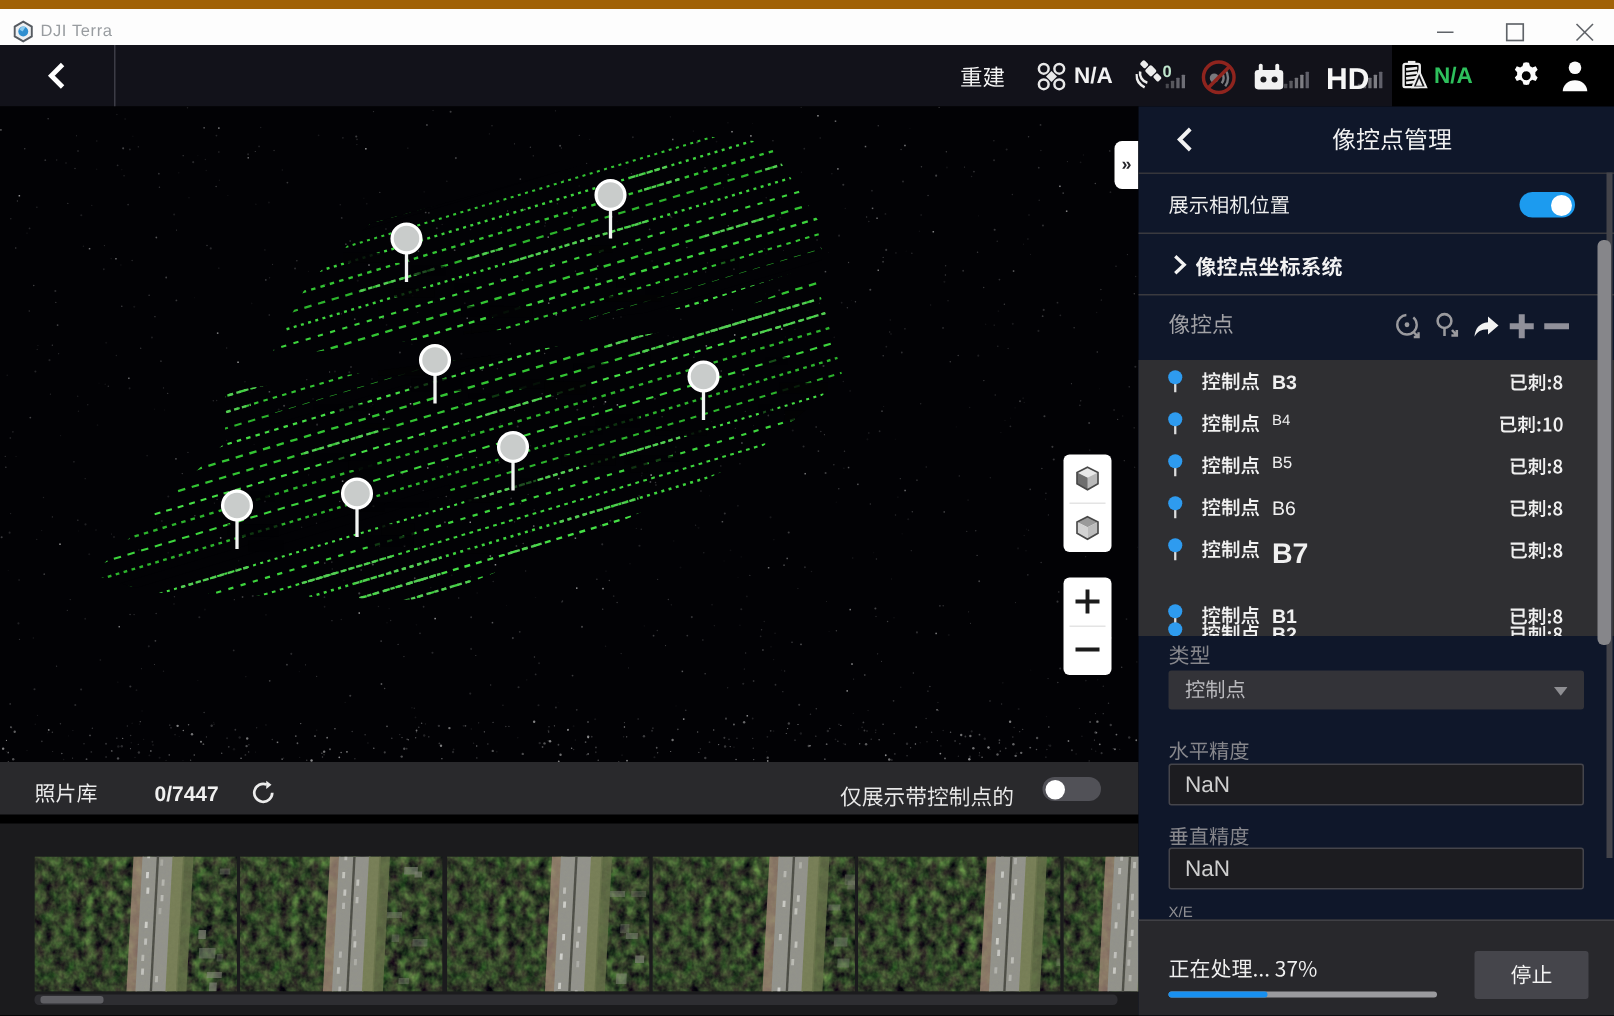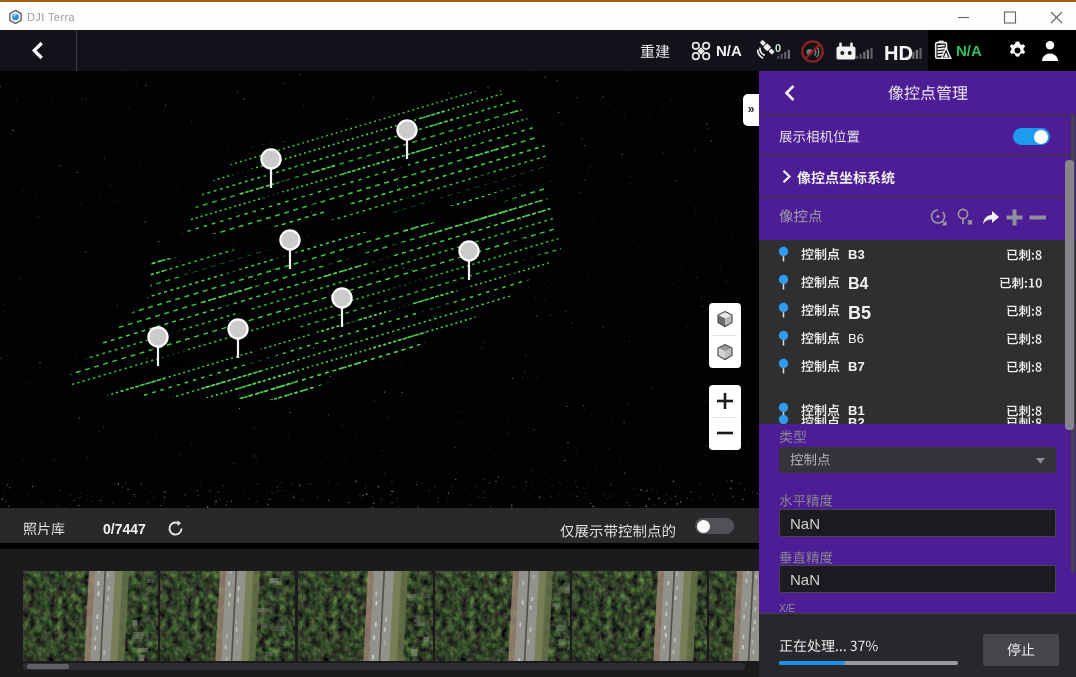--- a/index.html
+++ b/index.html
@@ -1,18 +1,18 @@
 <!DOCTYPE html>
 <html><head><meta charset="utf-8"><style>
 *{margin:0;padding:0;box-sizing:border-box}
 body{width:1076px;height:677px;overflow:hidden;position:relative;background:#000;font-family:"Liberation Sans",sans-serif;-webkit-font-smoothing:antialiased}
 .abs{position:absolute}
 .th{position:absolute;top:22px;width:135px;height:90px;overflow:hidden}
 </style></head><body>
-<div class="abs" style="left:0;top:0;width:1076px;height:30px;background:#fdfdfd;border-top:2px solid #a16207">
+<div class="abs" style="left:0;top:0;width:1076px;height:30px;background:#fdfdfd;border-top:6px solid #a16207">
   <svg class="abs" style="left:8px;top:7px" width="15" height="16" viewBox="0 0 20 20">
     <path d="M10 1.2 L17.6 5.6 V14.4 L10 18.8 L2.4 14.4 V5.6 Z" fill="#eef0f2" stroke="#565b61" stroke-width="1.7"></path>
     <circle cx="10" cy="10" r="4.4" fill="#2f8fd0"></circle>
       <path d="M6.6 8.2 a4.4 4.4 0 0 1 5.4-2.2 l-2.6 4z" fill="#8ccbee"></path>
   </svg>
   <span class="abs" style="left:27px;top:9px;font-size:11px;letter-spacing:0.4px;color:#989ca0">DJI Terra</span>
   <svg class="abs" style="left:955px;top:0" width="121" height="30" viewBox="0 0 121 30" fill="none" stroke="#5f6368" stroke-width="1.1">
     <line x1="3" y1="15.5" x2="14" y2="15.5"></line>
     <rect x="49.5" y="10" width="11" height="11"></rect>
     <line x1="96" y1="10" x2="107" y2="21"></line>
@@ -1753,21 +1753,21 @@
           <rect x="122" y="50" width="6" height="3" fill="#8e9284" opacity="0.58"></rect>
           <rect x="107" y="55" width="5" height="6" fill="#8e9284" opacity="0.57"></rect>
         </g>
         <rect width="135" height="90" filter="url(#leaf)" opacity="0.12"></rect>
         <rect width="135" height="90" fill="#0a0c08" opacity="0.1"></rect>
       </svg></div>
   <div class="abs" style="left:23px;top:114px;width:722px;height:7px;background:#2e2e32;border-radius:3px">
     <div class="abs" style="left:4px;top:1px;width:42px;height:5px;background:#5f5f64;border-radius:2px"></div>
   </div>
 </div>
-<div class="abs" id="panel" style="left:759px;top:71px;width:317px;height:606px;background:#4c1d95">
+<div class="abs" id="panel" style="left:759px;top:71px;width:317px;height:606px;background:#0f172a">
   <svg class="abs" style="left:24px;top:13px" width="13" height="18" viewBox="0 0 13 18">
     <path d="M10.5 2 L3.5 9 L10.5 16" fill="none" stroke="#f2f2f2" stroke-width="2.6"></path>
     </svg>
   <svg style="position:absolute;left:129px;top:13px;" width="80" height="20" viewBox="0 0 80 20">
       <path transform="translate(0,14.9)" fill="#f2f2f2" fill-opacity="1.0" d="M7.5 -12.3H11.5V-11.4H7.5ZM6.8 -9.1V-7.5H13.3V-9.1ZM5.7 -10.1H14.4V-6.6H5.7ZM8.3 -5.8 9.1 -6.3Q9.9 -5.7 10.4 -4.9Q10.9 -4.1 11.1 -3.3Q11.4 -2.4 11.4 -1.7Q11.4 -0.9 11.2 -0.2Q11.1 0.4 10.7 0.7Q10.4 1.0 10.1 1.2Q9.8 1.3 9.3 1.3Q8.9 1.3 8.3 1.2Q8.3 1.0 8.3 0.7Q8.2 0.4 8.0 0.2Q8.4 0.2 8.6 0.2Q8.9 0.3 9.1 0.3Q9.4 0.3 9.5 0.2Q9.7 0.2 9.9 -0.0Q10.1 -0.3 10.2 -0.8Q10.3 -1.3 10.3 -1.9Q10.3 -2.5 10.0 -3.3Q9.8 -4.0 9.4 -4.6Q9.0 -5.3 8.3 -5.8ZM9.3 -4.9 10.1 -4.5Q9.5 -4.0 8.7 -3.4Q7.9 -2.9 7.0 -2.4Q6.1 -1.9 5.3 -1.6Q5.1 -1.8 4.9 -2.1Q4.8 -2.3 4.6 -2.4Q5.4 -2.7 6.3 -3.1Q7.2 -3.4 8.0 -3.9Q8.8 -4.4 9.3 -4.9ZM10.2 -3.4 11.0 -3.0Q10.3 -2.2 9.4 -1.5Q8.4 -0.8 7.3 -0.2Q6.2 0.3 5.2 0.7Q5.0 0.5 4.8 0.2Q4.6 -0.0 4.4 -0.2Q5.5 -0.5 6.6 -1.0Q7.7 -1.5 8.6 -2.1Q9.6 -2.7 10.2 -3.4ZM13.7 -5.9 14.5 -5.2Q14.0 -4.8 13.3 -4.4Q12.7 -4.1 12.0 -3.8Q11.4 -3.5 10.8 -3.2L10.2 -3.9Q10.8 -4.1 11.4 -4.5Q12.1 -4.8 12.7 -5.2Q13.3 -5.6 13.7 -5.9ZM7.8 -13.4 8.9 -13.2Q8.3 -12.0 7.3 -10.7Q6.3 -9.5 4.9 -8.4Q4.8 -8.5 4.7 -8.6Q4.5 -8.8 4.4 -8.9Q4.2 -9.1 4.1 -9.1Q5.0 -9.8 5.7 -10.5Q6.4 -11.2 6.9 -12.0Q7.5 -12.8 7.8 -13.4ZM11.1 -12.3H11.3L11.5 -12.4L12.2 -11.8Q11.8 -11.2 11.3 -10.5Q10.7 -9.8 10.2 -9.2Q10.1 -9.4 9.9 -9.6Q9.7 -9.8 9.6 -9.9Q9.9 -10.2 10.1 -10.6Q10.4 -11.0 10.7 -11.4Q10.9 -11.8 11.1 -12.1ZM12.7 -4.5Q12.9 -3.6 13.3 -2.9Q13.7 -2.1 14.3 -1.5Q14.9 -0.9 15.5 -0.5Q15.3 -0.4 15.1 -0.1Q14.9 0.2 14.7 0.4Q13.7 -0.3 12.9 -1.5Q12.1 -2.8 11.7 -4.2ZM9.7 -9.8H10.7V-9.7Q10.7 -9.3 10.6 -8.7Q10.5 -8.1 10.2 -7.5Q9.9 -6.9 9.3 -6.3Q8.7 -5.6 7.7 -5.1Q6.8 -4.5 5.3 -4.0Q5.2 -4.1 5.0 -4.4Q4.8 -4.6 4.6 -4.7Q6.0 -5.2 6.9 -5.7Q7.9 -6.2 8.4 -6.8Q9.0 -7.4 9.2 -7.9Q9.5 -8.4 9.6 -8.9Q9.7 -9.4 9.7 -9.7ZM4.2 -13.4 5.3 -13.0Q4.8 -11.7 4.2 -10.4Q3.5 -9.0 2.8 -7.9Q2.0 -6.7 1.2 -5.8Q1.1 -6.0 1.0 -6.2Q0.9 -6.4 0.7 -6.6Q0.6 -6.9 0.5 -7.0Q1.2 -7.8 1.9 -8.8Q2.6 -9.8 3.2 -11.0Q3.8 -12.2 4.2 -13.4ZM2.5 -9.1 3.7 -10.3 3.7 -10.2V1.2H2.5Z M16.5 -4.7Q17.4 -5.0 18.7 -5.4Q20.0 -5.8 21.3 -6.3L21.5 -5.2Q20.3 -4.8 19.0 -4.3Q17.8 -3.9 16.8 -3.5ZM16.7 -10.3H21.4V-9.2H16.7ZM18.6 -13.5H19.7V-0.3Q19.7 0.2 19.6 0.5Q19.5 0.8 19.2 0.9Q18.9 1.1 18.4 1.1Q18.0 1.1 17.2 1.1Q17.2 0.9 17.1 0.6Q17.0 0.3 16.8 0.0Q17.4 0.0 17.8 0.0Q18.2 0.0 18.4 0.0Q18.5 0.0 18.6 -0.0Q18.6 -0.1 18.6 -0.3ZM22.6 -5.4H30.3V-4.3H22.6ZM21.3 -0.3H31.4V0.7H21.3ZM21.9 -11.5H31.3V-8.9H30.1V-10.4H23.0V-8.7H21.9ZM25.8 -4.8H27.0V0.2H25.8ZM25.4 -13.2 26.5 -13.5Q26.8 -13.0 27.0 -12.4Q27.3 -11.8 27.4 -11.4L26.3 -11.0Q26.1 -11.4 25.9 -12.1Q25.6 -12.7 25.4 -13.2ZM27.1 -8.8 27.9 -9.5Q28.4 -9.1 28.9 -8.6Q29.5 -8.0 30.1 -7.5Q30.6 -7.1 30.9 -6.7L30.1 -5.9Q29.8 -6.3 29.3 -6.8Q28.8 -7.3 28.2 -7.9Q27.6 -8.4 27.1 -8.8ZM25.0 -9.5 26.0 -9.1Q25.6 -8.5 25.0 -7.9Q24.5 -7.3 23.9 -6.7Q23.2 -6.2 22.7 -5.7Q22.6 -5.8 22.5 -6.0Q22.3 -6.2 22.2 -6.4Q22.0 -6.5 21.9 -6.6Q22.8 -7.2 23.6 -7.9Q24.4 -8.7 25.0 -9.5Z M39.3 -13.4H40.5V-8.0H39.3ZM35.8 -7.4V-4.6H44.2V-7.4ZM34.6 -8.6H45.4V-3.5H34.6ZM39.8 -11.7H46.6V-10.6H39.8ZM37.4 -2.0 38.6 -2.1Q38.7 -1.6 38.8 -1.1Q38.9 -0.5 38.9 0.1Q39.0 0.6 39.0 1.0L37.8 1.1Q37.8 0.7 37.7 0.2Q37.7 -0.4 37.6 -0.9Q37.5 -1.5 37.4 -2.0ZM40.7 -2.0 41.8 -2.3Q42.1 -1.8 42.3 -1.2Q42.6 -0.7 42.8 -0.1Q43.0 0.4 43.0 0.8L41.9 1.1Q41.8 0.7 41.6 0.2Q41.4 -0.4 41.2 -1.0Q41.0 -1.5 40.7 -2.0ZM44.0 -2.2 45.1 -2.6Q45.5 -2.1 45.9 -1.5Q46.3 -0.9 46.7 -0.3Q47.0 0.2 47.2 0.7L46.1 1.2Q45.9 0.7 45.6 0.1Q45.2 -0.4 44.8 -1.1Q44.4 -1.7 44.0 -2.2ZM34.8 -2.5 36.0 -2.2Q35.6 -1.3 35.0 -0.3Q34.4 0.6 33.8 1.3L32.7 0.7Q33.3 0.2 33.9 -0.7Q34.5 -1.6 34.8 -2.5Z M52.3 -0.2H60.7V0.7H52.3ZM49.6 -8.9H62.6V-6.3H61.4V-8.0H50.8V-6.3H49.6ZM52.2 -7.0H60.7V-3.8H52.2V-4.7H59.5V-6.1H52.2ZM52.3 -2.7H61.5V1.3H60.3V-1.7H52.3ZM51.4 -7.0H52.6V1.3H51.4ZM55.0 -10.0 56.1 -10.2Q56.4 -9.9 56.6 -9.4Q56.8 -9.0 56.8 -8.7L55.7 -8.4Q55.6 -8.7 55.4 -9.2Q55.3 -9.6 55.0 -10.0ZM50.6 -12.1H55.7V-11.2H50.6ZM57.3 -12.1H63.0V-11.2H57.3ZM50.7 -13.5 51.8 -13.3Q51.5 -12.1 50.9 -11.1Q50.4 -10.0 49.7 -9.3Q49.6 -9.4 49.4 -9.5Q49.2 -9.6 49.0 -9.7Q48.8 -9.8 48.7 -9.9Q49.4 -10.5 49.9 -11.5Q50.4 -12.5 50.7 -13.5ZM57.4 -13.5 58.6 -13.3Q58.3 -12.3 57.9 -11.4Q57.4 -10.5 56.9 -9.8Q56.8 -9.9 56.6 -10.0Q56.4 -10.1 56.2 -10.2Q56.0 -10.4 55.9 -10.4Q56.4 -11.0 56.8 -11.8Q57.2 -12.6 57.4 -13.5ZM52.0 -11.5 52.9 -11.8Q53.2 -11.3 53.6 -10.8Q53.9 -10.2 54.0 -9.8L53.0 -9.5Q52.9 -9.9 52.6 -10.4Q52.3 -11.0 52.0 -11.5ZM58.8 -11.4 59.7 -11.8Q60.1 -11.3 60.5 -10.8Q60.9 -10.3 61.1 -9.9L60.1 -9.4Q59.9 -9.8 59.5 -10.4Q59.2 -10.9 58.8 -11.4Z M71.6 -8.6V-6.6H77.6V-8.6ZM71.6 -11.7V-9.6H77.6V-11.7ZM70.5 -12.7H78.7V-5.5H70.5ZM70.3 -3.7H78.9V-2.6H70.3ZM69.1 -0.3H79.5V0.8H69.1ZM64.7 -12.4H69.7V-11.2H64.7ZM64.9 -7.7H69.5V-6.6H64.9ZM64.6 -1.6Q65.2 -1.8 66.0 -2.0Q66.9 -2.3 67.8 -2.6Q68.7 -2.9 69.6 -3.2L69.8 -2.1Q68.5 -1.6 67.2 -1.2Q65.9 -0.7 64.9 -0.4ZM66.7 -11.9H67.9V-2.0L66.7 -1.8ZM74.1 -12.2H75.1V-6.0H75.2V0.1H74.0V-6.0H74.1Z"></path>
     </svg>
   <div class="abs" style="left:0;top:44px;width:317px;height:41px;border-top:1px solid #36363b;border-bottom:1px solid #3a3a3f">
     <svg style="position:absolute;left:20px;top:13px;" width="81" height="17" viewBox="0 0 81 17">
         <path transform="translate(0,12.6)" fill="#eeeeee" fill-opacity="1.0" d="M3.4 -6.2H12.3V-5.3H3.4ZM3.0 -3.9H12.8V-3.0H3.0ZM5.4 -7.4H6.3V-3.4H5.4ZM9.0 -7.4H10.0V-3.4H9.0ZM1.9 -10.7H2.9V-6.7Q2.9 -5.9 2.9 -4.9Q2.8 -3.8 2.6 -2.8Q2.5 -1.7 2.2 -0.7Q1.8 0.3 1.3 1.1Q1.2 1.0 1.1 0.9Q0.9 0.8 0.7 0.7Q0.6 0.6 0.4 0.6Q0.9 -0.2 1.2 -1.2Q1.5 -2.1 1.7 -3.1Q1.8 -4.0 1.9 -5.0Q1.9 -5.9 1.9 -6.7ZM2.5 -10.7H12.0V-7.5H2.5V-8.4H11.0V-9.8H2.5ZM8.0 -3.5Q8.6 -2.1 9.9 -1.1Q11.1 -0.1 13.0 0.3Q12.8 0.4 12.6 0.6Q12.5 0.9 12.4 1.1Q10.4 0.6 9.1 -0.5Q7.8 -1.6 7.1 -3.3ZM11.3 -2.9 12.1 -2.4Q11.6 -2.0 10.9 -1.6Q10.2 -1.2 9.6 -0.9L9.0 -1.4Q9.3 -1.6 9.8 -1.8Q10.2 -2.1 10.6 -2.4Q11.0 -2.7 11.3 -2.9ZM4.2 1.1 4.2 0.3 4.6 -0.1 8.3 -0.9Q8.3 -0.7 8.3 -0.4Q8.3 -0.2 8.3 -0.0Q7.0 0.3 6.3 0.5Q5.5 0.7 5.1 0.8Q4.7 0.9 4.5 1.0Q4.3 1.0 4.2 1.1ZM4.2 1.1Q4.2 1.0 4.1 0.8Q4.0 0.6 4.0 0.5Q3.9 0.3 3.8 0.2Q4.0 0.1 4.2 -0.1Q4.5 -0.4 4.5 -0.8V-3.5L5.4 -3.4V-0.0Q5.4 -0.0 5.3 0.1Q5.2 0.1 5.0 0.3Q4.8 0.4 4.6 0.5Q4.5 0.7 4.3 0.8Q4.2 1.0 4.2 1.1Z M19.7 -6.5H20.8V-0.2Q20.8 0.2 20.7 0.5Q20.5 0.8 20.2 0.9Q19.8 1.0 19.2 1.0Q18.6 1.1 17.7 1.1Q17.7 0.8 17.6 0.5Q17.5 0.2 17.3 0.0Q17.8 0.0 18.2 0.0Q18.6 0.0 19.0 0.0Q19.3 0.0 19.4 0.0Q19.6 0.0 19.7 -0.0Q19.7 -0.1 19.7 -0.3ZM16.7 -4.7 17.7 -4.5Q17.4 -3.6 16.9 -2.8Q16.5 -2.0 16.0 -1.4Q15.4 -0.7 14.9 -0.1Q14.8 -0.2 14.6 -0.4Q14.5 -0.5 14.3 -0.6Q14.1 -0.7 14.0 -0.8Q14.8 -1.5 15.5 -2.5Q16.2 -3.6 16.7 -4.7ZM22.7 -4.3 23.7 -4.7Q24.2 -4.1 24.6 -3.3Q25.1 -2.6 25.5 -1.9Q25.9 -1.2 26.1 -0.6L25.1 -0.1Q24.9 -0.7 24.5 -1.4Q24.2 -2.2 23.7 -2.9Q23.2 -3.7 22.7 -4.3ZM15.5 -10.3H25.0V-9.3H15.5ZM14.3 -7.1H26.2V-6.1H14.3Z M33.9 -7.3H39.0V-6.4H33.9ZM33.9 -4.1H39.0V-3.1H33.9ZM33.9 -0.8H39.0V0.2H33.9ZM33.4 -10.5H39.5V0.9H38.5V-9.6H34.4V1.0H33.4ZM27.7 -8.4H32.8V-7.5H27.7ZM29.9 -11.3H30.9V1.1H29.9ZM29.8 -7.8 30.5 -7.6Q30.3 -6.8 30.1 -5.9Q29.8 -5.1 29.4 -4.2Q29.1 -3.4 28.7 -2.7Q28.3 -2.0 27.9 -1.4Q27.8 -1.6 27.7 -1.9Q27.5 -2.2 27.4 -2.4Q27.8 -2.8 28.1 -3.4Q28.5 -4.1 28.8 -4.8Q29.2 -5.6 29.4 -6.3Q29.7 -7.1 29.8 -7.8ZM30.8 -6.4Q30.9 -6.2 31.2 -5.9Q31.5 -5.6 31.9 -5.2Q32.2 -4.8 32.5 -4.5Q32.8 -4.1 32.9 -4.0L32.2 -3.2Q32.1 -3.4 31.8 -3.8Q31.6 -4.1 31.3 -4.6Q31.0 -5.0 30.7 -5.3Q30.4 -5.7 30.3 -5.9Z M47.8 -10.6H51.2V-9.6H47.8ZM47.2 -10.6H48.2V-6.2Q48.2 -5.4 48.1 -4.4Q48.0 -3.5 47.8 -2.5Q47.6 -1.5 47.2 -0.6Q46.7 0.3 46.0 1.1Q45.9 1.0 45.8 0.9Q45.6 0.7 45.5 0.6Q45.3 0.5 45.2 0.4Q45.9 -0.3 46.3 -1.1Q46.7 -1.9 46.9 -2.8Q47.1 -3.7 47.2 -4.6Q47.2 -5.5 47.2 -6.2ZM50.7 -10.6H51.8V-0.8Q51.8 -0.5 51.8 -0.3Q51.8 -0.1 51.8 -0.1Q51.9 0.0 52.1 0.0Q52.2 0.0 52.3 0.0Q52.4 0.0 52.5 0.0Q52.7 0.0 52.7 -0.1Q52.8 -0.2 52.8 -0.3Q52.9 -0.4 52.9 -0.6Q52.9 -0.8 52.9 -1.3Q52.9 -1.9 52.9 -2.5Q53.1 -2.4 53.3 -2.3Q53.5 -2.2 53.7 -2.1Q53.7 -1.7 53.7 -1.3Q53.7 -0.9 53.7 -0.5Q53.6 -0.2 53.6 0.0Q53.5 0.6 53.2 0.8Q53.1 0.9 52.9 0.9Q52.7 0.9 52.5 0.9Q52.4 0.9 52.2 0.9Q52.0 0.9 51.8 0.9Q51.6 0.9 51.4 0.9Q51.2 0.8 51.1 0.7Q50.9 0.6 50.9 0.4Q50.8 0.3 50.8 -0.0Q50.7 -0.3 50.7 -0.9ZM41.2 -8.4H46.4V-7.5H41.2ZM43.4 -11.3H44.4V1.1H43.4ZM43.4 -7.8 44.1 -7.6Q43.9 -6.8 43.6 -5.9Q43.3 -5.0 43.0 -4.2Q42.6 -3.4 42.2 -2.7Q41.8 -1.9 41.4 -1.4Q41.3 -1.6 41.2 -1.9Q41.0 -2.2 40.9 -2.4Q41.3 -2.8 41.6 -3.4Q42.0 -4.1 42.4 -4.8Q42.7 -5.6 43.0 -6.3Q43.2 -7.1 43.4 -7.8ZM44.3 -6.4Q44.5 -6.2 44.8 -5.9Q45.1 -5.6 45.4 -5.2Q45.8 -4.8 46.1 -4.5Q46.4 -4.1 46.5 -4.0L45.9 -3.2Q45.7 -3.4 45.5 -3.8Q45.2 -4.1 44.9 -4.6Q44.6 -5.0 44.3 -5.3Q44.0 -5.7 43.8 -5.9Z M59.0 -8.9H66.3V-7.9H59.0ZM59.9 -6.9 60.8 -7.1Q61.0 -6.4 61.1 -5.6Q61.3 -4.8 61.4 -4.0Q61.5 -3.3 61.6 -2.6Q61.7 -1.9 61.8 -1.4L60.8 -1.1Q60.7 -1.6 60.7 -2.3Q60.6 -3.0 60.4 -3.8Q60.3 -4.6 60.2 -5.4Q60.0 -6.2 59.9 -6.9ZM64.5 -7.2 65.5 -7.0Q65.4 -6.2 65.2 -5.2Q65.0 -4.3 64.8 -3.4Q64.6 -2.4 64.4 -1.6Q64.2 -0.8 64.0 -0.1L63.1 -0.3Q63.3 -1.0 63.5 -1.8Q63.7 -2.7 63.9 -3.6Q64.1 -4.6 64.2 -5.5Q64.4 -6.4 64.5 -7.2ZM58.4 -0.5H66.9V0.5H58.4ZM61.7 -11.2 62.6 -11.4Q62.8 -10.9 63.0 -10.3Q63.2 -9.8 63.3 -9.3L62.3 -9.0Q62.2 -9.5 62.1 -10.1Q61.9 -10.7 61.7 -11.2ZM57.9 -11.3 58.8 -11.0Q58.4 -9.9 57.8 -8.7Q57.2 -7.6 56.5 -6.6Q55.8 -5.7 55.1 -4.9Q55.0 -5.0 54.9 -5.2Q54.8 -5.4 54.7 -5.6Q54.6 -5.8 54.5 -5.9Q55.2 -6.6 55.8 -7.4Q56.4 -8.3 57.0 -9.3Q57.5 -10.3 57.9 -11.3ZM56.4 -7.8 57.4 -8.8 57.4 -8.8V1.1H56.4Z M76.3 -10.1V-8.9H78.6V-10.1ZM73.1 -10.1V-8.9H75.4V-10.1ZM70.0 -10.1V-8.9H72.2V-10.1ZM69.1 -10.8H79.6V-8.1H69.1ZM68.4 -7.4H80.0V-6.6H68.4ZM73.7 -8.4 74.7 -8.3Q74.6 -7.6 74.4 -6.8Q74.3 -6.0 74.1 -5.5H73.2Q73.3 -5.9 73.3 -6.4Q73.4 -6.9 73.5 -7.4Q73.6 -7.9 73.7 -8.4ZM68.3 -0.1H80.3V0.7H68.3ZM70.6 -4.3H77.9V-3.7H70.6ZM70.6 -2.9H77.9V-2.3H70.6ZM70.7 -1.5H77.9V-0.9H70.7ZM70.1 -5.8H78.4V0.3H77.4V-5.1H71.0V0.3H70.1Z"></path>
       </svg>
@@ -1827,34 +1827,34 @@
         </svg>
       </div>
       <div style="position:absolute;left:0;top:28px;width:317px;height:28px">
         <svg style="position:absolute;left:19px;top:4px" width="12" height="20" viewBox="0 0 12 20">
           <line x1="5.5" y1="9" x2="5.5" y2="17.5" stroke="#dedede" stroke-width="1.5"></line>
           <circle cx="5.5" cy="7.5" r="4.7" fill="#2e9bef"></circle>
         </svg>
         <svg style="position:absolute;left:42px;top:7px;" width="39" height="17" viewBox="0 0 39 17">
           <path transform="translate(0,12.1)" fill="#f0f0f0" fill-opacity="1.0" d="M0.4 -4.0Q1.1 -4.3 2.2 -4.6Q3.2 -5.0 4.3 -5.3L4.5 -4.1Q3.5 -3.7 2.5 -3.4Q1.5 -3.0 0.6 -2.7ZM0.5 -8.6H4.4V-7.4H0.5ZM1.9 -11.0H3.2V-0.5Q3.2 -0.1 3.1 0.2Q3.0 0.5 2.7 0.7Q2.4 0.9 2.0 0.9Q1.6 1.0 0.9 1.0Q0.9 0.7 0.8 0.3Q0.7 -0.1 0.6 -0.3Q0.9 -0.3 1.3 -0.3Q1.6 -0.3 1.7 -0.3Q1.8 -0.3 1.9 -0.4Q1.9 -0.4 1.9 -0.6ZM5.3 -4.5H11.7V-3.3H5.3ZM4.3 -0.5H12.6V0.7H4.3ZM4.7 -9.5H12.4V-7.2H11.1V-8.3H6.0V-7.1H4.7ZM7.7 -3.8H9.1V0.1H7.7ZM7.4 -10.7 8.8 -11.1Q8.9 -10.7 9.1 -10.2Q9.3 -9.7 9.5 -9.4L8.1 -9.0Q8.0 -9.4 7.8 -9.8Q7.6 -10.3 7.4 -10.7ZM8.8 -6.9 9.7 -7.7Q10.1 -7.4 10.5 -7.0Q11.0 -6.6 11.5 -6.3Q11.9 -5.9 12.2 -5.6L11.3 -4.7Q11.1 -5.0 10.6 -5.4Q10.2 -5.8 9.7 -6.2Q9.2 -6.6 8.8 -6.9ZM7.1 -7.7 8.3 -7.2Q7.9 -6.7 7.5 -6.3Q7.0 -5.8 6.5 -5.3Q6.0 -4.9 5.5 -4.5Q5.4 -4.7 5.3 -4.9Q5.1 -5.1 5.0 -5.3Q4.8 -5.5 4.7 -5.6Q5.4 -6.0 6.0 -6.6Q6.7 -7.1 7.1 -7.7Z M21.5 -9.9H22.8V-2.6H21.5ZM23.8 -10.8H25.2V-0.6Q25.2 0.0 25.0 0.3Q24.9 0.7 24.5 0.8Q24.2 1.0 23.6 1.0Q23.1 1.1 22.3 1.1Q22.3 0.8 22.2 0.4Q22.1 -0.0 21.9 -0.3Q22.4 -0.3 22.9 -0.3Q23.4 -0.3 23.5 -0.3Q23.7 -0.3 23.7 -0.4Q23.8 -0.4 23.8 -0.6ZM16.5 -10.9H17.9V1.1H16.5ZM19.2 -4.6H20.4V-1.2Q20.4 -0.8 20.4 -0.5Q20.3 -0.2 20.0 -0.1Q19.7 0.1 19.4 0.1Q19.0 0.1 18.5 0.1Q18.5 -0.1 18.3 -0.5Q18.2 -0.8 18.1 -1.1Q18.4 -1.0 18.7 -1.0Q18.9 -1.0 19.0 -1.0Q19.2 -1.0 19.2 -1.2ZM14.0 -4.6H19.7V-3.3H15.3V0.1H14.0ZM13.5 -6.9H20.8V-5.6H13.5ZM14.8 -9.2H20.3V-8.0H14.6ZM14.6 -10.7 15.9 -10.5Q15.6 -9.5 15.3 -8.5Q15.0 -7.5 14.6 -6.8Q14.4 -6.9 14.2 -7.0Q14.0 -7.1 13.8 -7.2Q13.5 -7.3 13.3 -7.3Q13.8 -8.0 14.1 -8.9Q14.4 -9.8 14.6 -10.7Z M31.7 -11.0H33.1V-6.5H31.7ZM29.4 -5.8V-4.0H35.6V-5.8ZM28.0 -7.1H37.0V-2.7H28.0ZM32.4 -9.8H37.9V-8.5H32.4ZM30.2 -1.7 31.6 -1.8Q31.7 -1.4 31.7 -0.9Q31.8 -0.4 31.9 0.1Q31.9 0.5 31.9 0.9L30.5 1.0Q30.5 0.7 30.5 0.2Q30.4 -0.2 30.4 -0.7Q30.3 -1.2 30.2 -1.7ZM32.9 -1.7 34.2 -1.9Q34.4 -1.5 34.6 -1.1Q34.8 -0.6 34.9 -0.2Q35.1 0.3 35.2 0.6L33.8 1.0Q33.7 0.6 33.6 0.2Q33.5 -0.3 33.3 -0.8Q33.1 -1.2 32.9 -1.7ZM35.6 -1.7 36.8 -2.2Q37.1 -1.8 37.5 -1.3Q37.8 -0.8 38.1 -0.3Q38.4 0.1 38.5 0.5L37.2 1.0Q37.0 0.7 36.8 0.2Q36.5 -0.3 36.2 -0.8Q35.9 -1.3 35.6 -1.7ZM28.1 -2.1 29.4 -1.8Q29.1 -1.0 28.7 -0.2Q28.2 0.6 27.7 1.1L26.4 0.5Q26.9 0.0 27.4 -0.7Q27.8 -1.4 28.1 -2.1Z"></path>
         </svg>
-        <span style="position:absolute;left:89px;top:6.5px;font-size:16px;font-weight:bold;color:#f0f0f0">B4</span>
+        <span style="position:absolute;left:89px;top:6.5px;font-size:10px;font-weight:normal;color:#f0f0f0">B4</span>
         <svg style="position:absolute;left:240px;top:8px;" width="44" height="16" viewBox="0 0 44 16">
           <path transform="translate(0,11.6)" fill="#f0f0f0" fill-opacity="1.0" d="M1.7 -7.5H3.1V-1.5Q3.1 -1.1 3.2 -0.9Q3.3 -0.7 3.6 -0.7Q4.0 -0.6 4.7 -0.6Q4.9 -0.6 5.3 -0.6Q5.7 -0.6 6.3 -0.6Q6.8 -0.6 7.3 -0.6Q7.9 -0.6 8.3 -0.6Q8.8 -0.6 9.0 -0.6Q9.5 -0.6 9.8 -0.7Q10.1 -0.8 10.3 -1.0Q10.4 -1.2 10.5 -1.7Q10.6 -2.1 10.7 -2.8Q10.9 -2.7 11.1 -2.6Q11.3 -2.5 11.6 -2.4Q11.8 -2.3 12.0 -2.3Q11.9 -1.4 11.8 -0.8Q11.6 -0.2 11.3 0.1Q10.9 0.4 10.4 0.6Q9.9 0.7 9.0 0.7Q8.9 0.7 8.6 0.7Q8.2 0.7 7.8 0.7Q7.3 0.7 6.9 0.7Q6.4 0.7 5.9 0.7Q5.5 0.7 5.2 0.7Q4.8 0.7 4.7 0.7Q3.6 0.7 2.9 0.5Q2.2 0.4 2.0 -0.1Q1.7 -0.6 1.7 -1.5ZM2.5 -5.7H9.5V-4.4H2.5ZM1.1 -9.9H10.4V-3.8H9.0V-8.5H1.1Z M13.1 -9.2H19.6V-8.0H13.1ZM15.7 -10.5H17.0V1.1H15.7ZM18.2 -7.0H19.4V-4.6Q19.4 -4.2 19.3 -4.0Q19.2 -3.7 19.0 -3.6Q18.7 -3.5 18.4 -3.4Q18.1 -3.4 17.6 -3.4Q17.6 -3.7 17.5 -3.9Q17.4 -4.2 17.3 -4.5Q17.5 -4.4 17.8 -4.4Q18.0 -4.4 18.1 -4.5Q18.2 -4.5 18.2 -4.5Q18.2 -4.5 18.2 -4.6ZM15.8 -4.4 16.7 -4.0Q16.3 -3.1 15.8 -2.3Q15.3 -1.5 14.7 -0.8Q14.1 -0.0 13.4 0.4Q13.3 0.2 13.1 -0.2Q12.9 -0.5 12.8 -0.8Q13.4 -1.2 14.0 -1.8Q14.6 -2.4 15.0 -3.0Q15.5 -3.7 15.8 -4.4ZM16.8 -3.4Q16.9 -3.3 17.2 -3.2Q17.5 -3.0 17.8 -2.8Q18.2 -2.6 18.5 -2.4Q18.9 -2.1 19.1 -2.0Q19.4 -1.8 19.5 -1.7L18.8 -0.5Q18.6 -0.8 18.2 -1.1Q17.9 -1.4 17.5 -1.7Q17.1 -2.0 16.7 -2.3Q16.3 -2.5 16.1 -2.7ZM13.4 -7.0H18.7V-5.9H14.6V-3.5H13.4ZM20.2 -9.2H21.4V-2.2H20.2ZM22.8 -10.3H24.1V-0.5Q24.1 0.0 24.0 0.3Q23.8 0.7 23.5 0.8Q23.2 1.0 22.6 1.0Q22.1 1.1 21.3 1.1Q21.2 0.9 21.2 0.6Q21.1 0.4 21.0 0.1Q20.9 -0.1 20.8 -0.3Q21.4 -0.3 21.9 -0.3Q22.3 -0.3 22.5 -0.3Q22.7 -0.3 22.7 -0.3Q22.8 -0.4 22.8 -0.5Z M26.9 -4.7Q26.5 -4.7 26.2 -5.0Q25.9 -5.3 25.9 -5.8Q25.9 -6.2 26.2 -6.6Q26.5 -6.9 26.9 -6.9Q27.4 -6.9 27.7 -6.6Q28.0 -6.2 28.0 -5.8Q28.0 -5.3 27.7 -5.0Q27.4 -4.7 26.9 -4.7ZM26.9 0.2Q26.5 0.2 26.2 -0.1Q25.9 -0.5 25.9 -0.9Q25.9 -1.4 26.2 -1.7Q26.5 -2.0 26.9 -2.0Q27.4 -2.0 27.7 -1.7Q28.0 -1.4 28.0 -0.9Q28.0 -0.5 27.7 -0.1Q27.4 0.2 26.9 0.2Z M29.9 0.0V-1.3H31.9V-7.5H30.3V-8.5Q30.9 -8.6 31.4 -8.8Q31.9 -9.0 32.4 -9.2H33.6V-1.3H35.3V0.0Z M39.8 0.2Q38.9 0.2 38.2 -0.4Q37.5 -0.9 37.1 -2.0Q36.7 -3.1 36.7 -4.7Q36.7 -6.3 37.1 -7.3Q37.5 -8.4 38.2 -8.9Q38.9 -9.4 39.8 -9.4Q40.7 -9.4 41.4 -8.9Q42.1 -8.3 42.4 -7.3Q42.8 -6.3 42.8 -4.7Q42.8 -3.1 42.4 -2.0Q42.1 -0.9 41.4 -0.4Q40.7 0.2 39.8 0.2ZM39.8 -1.1Q40.2 -1.1 40.5 -1.5Q40.9 -1.8 41.1 -2.6Q41.3 -3.3 41.3 -4.7Q41.3 -6.0 41.1 -6.7Q40.9 -7.5 40.5 -7.8Q40.2 -8.1 39.8 -8.1Q39.3 -8.1 39.0 -7.8Q38.7 -7.5 38.5 -6.7Q38.3 -6.0 38.3 -4.7Q38.3 -3.3 38.5 -2.6Q38.7 -1.8 39.0 -1.5Q39.3 -1.1 39.8 -1.1Z"></path>
         </svg>
       </div>
       <div style="position:absolute;left:0;top:56px;width:317px;height:28px">
         <svg style="position:absolute;left:19px;top:4px" width="12" height="20" viewBox="0 0 12 20">
           <line x1="5.5" y1="9" x2="5.5" y2="17.5" stroke="#dedede" stroke-width="1.5"></line>
           <circle cx="5.5" cy="7.5" r="4.7" fill="#2e9bef"></circle>
         </svg>
         <svg style="position:absolute;left:42px;top:7px;" width="39" height="17" viewBox="0 0 39 17">
           <path transform="translate(0,12.1)" fill="#f0f0f0" fill-opacity="1.0" d="M0.4 -4.0Q1.1 -4.3 2.2 -4.6Q3.2 -5.0 4.3 -5.3L4.5 -4.1Q3.5 -3.7 2.5 -3.4Q1.5 -3.0 0.6 -2.7ZM0.5 -8.6H4.4V-7.4H0.5ZM1.9 -11.0H3.2V-0.5Q3.2 -0.1 3.1 0.2Q3.0 0.5 2.7 0.7Q2.4 0.9 2.0 0.9Q1.6 1.0 0.9 1.0Q0.9 0.7 0.8 0.3Q0.7 -0.1 0.6 -0.3Q0.9 -0.3 1.3 -0.3Q1.6 -0.3 1.7 -0.3Q1.8 -0.3 1.9 -0.4Q1.9 -0.4 1.9 -0.6ZM5.3 -4.5H11.7V-3.3H5.3ZM4.3 -0.5H12.6V0.7H4.3ZM4.7 -9.5H12.4V-7.2H11.1V-8.3H6.0V-7.1H4.7ZM7.7 -3.8H9.1V0.1H7.7ZM7.4 -10.7 8.8 -11.1Q8.9 -10.7 9.1 -10.2Q9.3 -9.7 9.5 -9.4L8.1 -9.0Q8.0 -9.4 7.8 -9.8Q7.6 -10.3 7.4 -10.7ZM8.8 -6.9 9.7 -7.7Q10.1 -7.4 10.5 -7.0Q11.0 -6.6 11.5 -6.3Q11.9 -5.9 12.2 -5.6L11.3 -4.7Q11.1 -5.0 10.6 -5.4Q10.2 -5.8 9.7 -6.2Q9.2 -6.6 8.8 -6.9ZM7.1 -7.7 8.3 -7.2Q7.9 -6.7 7.5 -6.3Q7.0 -5.8 6.5 -5.3Q6.0 -4.9 5.5 -4.5Q5.4 -4.7 5.3 -4.9Q5.1 -5.1 5.0 -5.3Q4.8 -5.5 4.7 -5.6Q5.4 -6.0 6.0 -6.6Q6.7 -7.1 7.1 -7.7Z M21.5 -9.9H22.8V-2.6H21.5ZM23.8 -10.8H25.2V-0.6Q25.2 0.0 25.0 0.3Q24.9 0.7 24.5 0.8Q24.2 1.0 23.6 1.0Q23.1 1.1 22.3 1.1Q22.3 0.8 22.2 0.4Q22.1 -0.0 21.9 -0.3Q22.4 -0.3 22.9 -0.3Q23.4 -0.3 23.5 -0.3Q23.7 -0.3 23.7 -0.4Q23.8 -0.4 23.8 -0.6ZM16.5 -10.9H17.9V1.1H16.5ZM19.2 -4.6H20.4V-1.2Q20.4 -0.8 20.4 -0.5Q20.3 -0.2 20.0 -0.1Q19.7 0.1 19.4 0.1Q19.0 0.1 18.5 0.1Q18.5 -0.1 18.3 -0.5Q18.2 -0.8 18.1 -1.1Q18.4 -1.0 18.7 -1.0Q18.9 -1.0 19.0 -1.0Q19.2 -1.0 19.2 -1.2ZM14.0 -4.6H19.7V-3.3H15.3V0.1H14.0ZM13.5 -6.9H20.8V-5.6H13.5ZM14.8 -9.2H20.3V-8.0H14.6ZM14.6 -10.7 15.9 -10.5Q15.6 -9.5 15.3 -8.5Q15.0 -7.5 14.6 -6.8Q14.4 -6.9 14.2 -7.0Q14.0 -7.1 13.8 -7.2Q13.5 -7.3 13.3 -7.3Q13.8 -8.0 14.1 -8.9Q14.4 -9.8 14.6 -10.7Z M31.7 -11.0H33.1V-6.5H31.7ZM29.4 -5.8V-4.0H35.6V-5.8ZM28.0 -7.1H37.0V-2.7H28.0ZM32.4 -9.8H37.9V-8.5H32.4ZM30.2 -1.7 31.6 -1.8Q31.7 -1.4 31.7 -0.9Q31.8 -0.4 31.9 0.1Q31.9 0.5 31.9 0.9L30.5 1.0Q30.5 0.7 30.5 0.2Q30.4 -0.2 30.4 -0.7Q30.3 -1.2 30.2 -1.7ZM32.9 -1.7 34.2 -1.9Q34.4 -1.5 34.6 -1.1Q34.8 -0.6 34.9 -0.2Q35.1 0.3 35.2 0.6L33.8 1.0Q33.7 0.6 33.6 0.2Q33.5 -0.3 33.3 -0.8Q33.1 -1.2 32.9 -1.7ZM35.6 -1.7 36.8 -2.2Q37.1 -1.8 37.5 -1.3Q37.8 -0.8 38.1 -0.3Q38.4 0.1 38.5 0.5L37.2 1.0Q37.0 0.7 36.8 0.2Q36.5 -0.3 36.2 -0.8Q35.9 -1.3 35.6 -1.7ZM28.1 -2.1 29.4 -1.8Q29.1 -1.0 28.7 -0.2Q28.2 0.6 27.7 1.1L26.4 0.5Q26.9 0.0 27.4 -0.7Q27.8 -1.4 28.1 -2.1Z"></path>
         </svg>
-        <span style="position:absolute;left:89px;top:6.5px;font-size:18px;font-weight:bold;color:#f0f0f0">B5</span>
+        <span style="position:absolute;left:89px;top:6.5px;font-size:11px;font-weight:normal;color:#f0f0f0">B5</span>
         <svg style="position:absolute;left:247px;top:8px;" width="37" height="16" viewBox="0 0 37 16">
           <path transform="translate(0,11.6)" fill="#f0f0f0" fill-opacity="1.0" d="M1.7 -7.5H3.1V-1.5Q3.1 -1.1 3.2 -0.9Q3.3 -0.7 3.6 -0.7Q4.0 -0.6 4.7 -0.6Q4.9 -0.6 5.3 -0.6Q5.7 -0.6 6.3 -0.6Q6.8 -0.6 7.3 -0.6Q7.9 -0.6 8.3 -0.6Q8.8 -0.6 9.0 -0.6Q9.5 -0.6 9.8 -0.7Q10.1 -0.8 10.3 -1.0Q10.4 -1.2 10.5 -1.7Q10.6 -2.1 10.7 -2.8Q10.9 -2.7 11.1 -2.6Q11.3 -2.5 11.6 -2.4Q11.8 -2.3 12.0 -2.3Q11.9 -1.4 11.8 -0.8Q11.6 -0.2 11.3 0.1Q10.9 0.4 10.4 0.6Q9.9 0.7 9.0 0.7Q8.9 0.7 8.6 0.7Q8.2 0.7 7.8 0.7Q7.3 0.7 6.9 0.7Q6.4 0.7 5.9 0.7Q5.5 0.7 5.2 0.7Q4.8 0.7 4.7 0.7Q3.6 0.7 2.9 0.5Q2.2 0.4 2.0 -0.1Q1.7 -0.6 1.7 -1.5ZM2.5 -5.7H9.5V-4.4H2.5ZM1.1 -9.9H10.4V-3.8H9.0V-8.5H1.1Z M13.1 -9.2H19.6V-8.0H13.1ZM15.7 -10.5H17.0V1.1H15.7ZM18.2 -7.0H19.4V-4.6Q19.4 -4.2 19.3 -4.0Q19.2 -3.7 19.0 -3.6Q18.7 -3.5 18.4 -3.4Q18.1 -3.4 17.6 -3.4Q17.6 -3.7 17.5 -3.9Q17.4 -4.2 17.3 -4.5Q17.5 -4.4 17.8 -4.4Q18.0 -4.4 18.1 -4.5Q18.2 -4.5 18.2 -4.5Q18.2 -4.5 18.2 -4.6ZM15.8 -4.4 16.7 -4.0Q16.3 -3.1 15.8 -2.3Q15.3 -1.5 14.7 -0.8Q14.1 -0.0 13.4 0.4Q13.3 0.2 13.1 -0.2Q12.9 -0.5 12.8 -0.8Q13.4 -1.2 14.0 -1.8Q14.6 -2.4 15.0 -3.0Q15.5 -3.7 15.8 -4.4ZM16.8 -3.4Q16.9 -3.3 17.2 -3.2Q17.5 -3.0 17.8 -2.8Q18.2 -2.6 18.5 -2.4Q18.9 -2.1 19.1 -2.0Q19.4 -1.8 19.5 -1.7L18.8 -0.5Q18.6 -0.8 18.2 -1.1Q17.9 -1.4 17.5 -1.7Q17.1 -2.0 16.7 -2.3Q16.3 -2.5 16.1 -2.7ZM13.4 -7.0H18.7V-5.9H14.6V-3.5H13.4ZM20.2 -9.2H21.4V-2.2H20.2ZM22.8 -10.3H24.1V-0.5Q24.1 0.0 24.0 0.3Q23.8 0.7 23.5 0.8Q23.2 1.0 22.6 1.0Q22.1 1.1 21.3 1.1Q21.2 0.9 21.2 0.6Q21.1 0.4 21.0 0.1Q20.9 -0.1 20.8 -0.3Q21.4 -0.3 21.9 -0.3Q22.3 -0.3 22.5 -0.3Q22.7 -0.3 22.7 -0.3Q22.8 -0.4 22.8 -0.5Z M26.9 -4.7Q26.5 -4.7 26.2 -5.0Q25.9 -5.3 25.9 -5.8Q25.9 -6.2 26.2 -6.6Q26.5 -6.9 26.9 -6.9Q27.4 -6.9 27.7 -6.6Q28.0 -6.2 28.0 -5.8Q28.0 -5.3 27.7 -5.0Q27.4 -4.7 26.9 -4.7ZM26.9 0.2Q26.5 0.2 26.2 -0.1Q25.9 -0.5 25.9 -0.9Q25.9 -1.4 26.2 -1.7Q26.5 -2.0 26.9 -2.0Q27.4 -2.0 27.7 -1.7Q28.0 -1.4 28.0 -0.9Q28.0 -0.5 27.7 -0.1Q27.4 0.2 26.9 0.2Z M32.5 0.2Q31.6 0.2 31.0 -0.1Q30.3 -0.5 29.9 -1.0Q29.5 -1.6 29.5 -2.3Q29.5 -2.9 29.7 -3.4Q29.9 -3.8 30.3 -4.2Q30.7 -4.5 31.1 -4.7V-4.8Q30.6 -5.2 30.2 -5.7Q29.9 -6.2 29.9 -7.0Q29.9 -7.7 30.2 -8.2Q30.6 -8.8 31.2 -9.1Q31.8 -9.4 32.6 -9.4Q33.4 -9.4 34.0 -9.1Q34.6 -8.8 34.9 -8.2Q35.2 -7.7 35.2 -6.9Q35.2 -6.5 35.0 -6.1Q34.8 -5.7 34.6 -5.3Q34.3 -5.0 34.0 -4.8V-4.7Q34.4 -4.5 34.8 -4.2Q35.1 -3.8 35.3 -3.4Q35.6 -2.9 35.6 -2.3Q35.6 -1.6 35.2 -1.0Q34.8 -0.5 34.1 -0.2Q33.4 0.2 32.5 0.2ZM33.1 -5.2Q33.5 -5.6 33.7 -6.0Q33.9 -6.4 33.9 -6.8Q33.9 -7.2 33.7 -7.5Q33.5 -7.9 33.2 -8.0Q33.0 -8.2 32.5 -8.2Q32.0 -8.2 31.7 -7.9Q31.3 -7.6 31.3 -7.0Q31.3 -6.5 31.6 -6.2Q31.8 -5.9 32.2 -5.6Q32.6 -5.4 33.1 -5.2ZM32.6 -1.0Q33.0 -1.0 33.3 -1.2Q33.6 -1.3 33.8 -1.6Q34.0 -1.9 34.0 -2.3Q34.0 -2.7 33.9 -3.0Q33.7 -3.3 33.4 -3.5Q33.1 -3.7 32.7 -3.9Q32.3 -4.1 31.9 -4.3Q31.4 -4.0 31.2 -3.5Q30.9 -3.0 30.9 -2.5Q30.9 -2.0 31.1 -1.7Q31.3 -1.4 31.7 -1.2Q32.1 -1.0 32.6 -1.0Z"></path>
         </svg>
       </div>
       <div style="position:absolute;left:0;top:84px;width:317px;height:28px">
         <svg style="position:absolute;left:19px;top:4px" width="12" height="20" viewBox="0 0 12 20">
           <line x1="5.5" y1="9" x2="5.5" y2="17.5" stroke="#dedede" stroke-width="1.5"></line>
           <circle cx="5.5" cy="7.5" r="4.7" fill="#2e9bef"></circle>
         </svg>
         <svg style="position:absolute;left:42px;top:7px;" width="39" height="17" viewBox="0 0 39 17">
@@ -1866,21 +1866,21 @@
         </svg>
       </div>
       <div style="position:absolute;left:0;top:112px;width:317px;height:28px">
         <svg style="position:absolute;left:19px;top:4px" width="12" height="20" viewBox="0 0 12 20">
           <line x1="5.5" y1="9" x2="5.5" y2="17.5" stroke="#dedede" stroke-width="1.5"></line>
           <circle cx="5.5" cy="7.5" r="4.7" fill="#2e9bef"></circle>
         </svg>
         <svg style="position:absolute;left:42px;top:7px;" width="39" height="17" viewBox="0 0 39 17">
           <path transform="translate(0,12.1)" fill="#f0f0f0" fill-opacity="1.0" d="M0.4 -4.0Q1.1 -4.3 2.2 -4.6Q3.2 -5.0 4.3 -5.3L4.5 -4.1Q3.5 -3.7 2.5 -3.4Q1.5 -3.0 0.6 -2.7ZM0.5 -8.6H4.4V-7.4H0.5ZM1.9 -11.0H3.2V-0.5Q3.2 -0.1 3.1 0.2Q3.0 0.5 2.7 0.7Q2.4 0.9 2.0 0.9Q1.6 1.0 0.9 1.0Q0.9 0.7 0.8 0.3Q0.7 -0.1 0.6 -0.3Q0.9 -0.3 1.3 -0.3Q1.6 -0.3 1.7 -0.3Q1.8 -0.3 1.9 -0.4Q1.9 -0.4 1.9 -0.6ZM5.3 -4.5H11.7V-3.3H5.3ZM4.3 -0.5H12.6V0.7H4.3ZM4.7 -9.5H12.4V-7.2H11.1V-8.3H6.0V-7.1H4.7ZM7.7 -3.8H9.1V0.1H7.7ZM7.4 -10.7 8.8 -11.1Q8.9 -10.7 9.1 -10.2Q9.3 -9.7 9.5 -9.4L8.1 -9.0Q8.0 -9.4 7.8 -9.8Q7.6 -10.3 7.4 -10.7ZM8.8 -6.9 9.7 -7.7Q10.1 -7.4 10.5 -7.0Q11.0 -6.6 11.5 -6.3Q11.9 -5.9 12.2 -5.6L11.3 -4.7Q11.1 -5.0 10.6 -5.4Q10.2 -5.8 9.7 -6.2Q9.2 -6.6 8.8 -6.9ZM7.1 -7.7 8.3 -7.2Q7.9 -6.7 7.5 -6.3Q7.0 -5.8 6.5 -5.3Q6.0 -4.9 5.5 -4.5Q5.4 -4.7 5.3 -4.9Q5.1 -5.1 5.0 -5.3Q4.8 -5.5 4.7 -5.6Q5.4 -6.0 6.0 -6.6Q6.7 -7.1 7.1 -7.7Z M21.5 -9.9H22.8V-2.6H21.5ZM23.8 -10.8H25.2V-0.6Q25.2 0.0 25.0 0.3Q24.9 0.7 24.5 0.8Q24.2 1.0 23.6 1.0Q23.1 1.1 22.3 1.1Q22.3 0.8 22.2 0.4Q22.1 -0.0 21.9 -0.3Q22.4 -0.3 22.9 -0.3Q23.4 -0.3 23.5 -0.3Q23.7 -0.3 23.7 -0.4Q23.8 -0.4 23.8 -0.6ZM16.5 -10.9H17.9V1.1H16.5ZM19.2 -4.6H20.4V-1.2Q20.4 -0.8 20.4 -0.5Q20.3 -0.2 20.0 -0.1Q19.7 0.1 19.4 0.1Q19.0 0.1 18.5 0.1Q18.5 -0.1 18.3 -0.5Q18.2 -0.8 18.1 -1.1Q18.4 -1.0 18.7 -1.0Q18.9 -1.0 19.0 -1.0Q19.2 -1.0 19.2 -1.2ZM14.0 -4.6H19.7V-3.3H15.3V0.1H14.0ZM13.5 -6.9H20.8V-5.6H13.5ZM14.8 -9.2H20.3V-8.0H14.6ZM14.6 -10.7 15.9 -10.5Q15.6 -9.5 15.3 -8.5Q15.0 -7.5 14.6 -6.8Q14.4 -6.9 14.2 -7.0Q14.0 -7.1 13.8 -7.2Q13.5 -7.3 13.3 -7.3Q13.8 -8.0 14.1 -8.9Q14.4 -9.8 14.6 -10.7Z M31.7 -11.0H33.1V-6.5H31.7ZM29.4 -5.8V-4.0H35.6V-5.8ZM28.0 -7.1H37.0V-2.7H28.0ZM32.4 -9.8H37.9V-8.5H32.4ZM30.2 -1.7 31.6 -1.8Q31.7 -1.4 31.7 -0.9Q31.8 -0.4 31.9 0.1Q31.9 0.5 31.9 0.9L30.5 1.0Q30.5 0.7 30.5 0.2Q30.4 -0.2 30.4 -0.7Q30.3 -1.2 30.2 -1.7ZM32.9 -1.7 34.2 -1.9Q34.4 -1.5 34.6 -1.1Q34.8 -0.6 34.9 -0.2Q35.1 0.3 35.2 0.6L33.8 1.0Q33.7 0.6 33.6 0.2Q33.5 -0.3 33.3 -0.8Q33.1 -1.2 32.9 -1.7ZM35.6 -1.7 36.8 -2.2Q37.1 -1.8 37.5 -1.3Q37.8 -0.8 38.1 -0.3Q38.4 0.1 38.5 0.5L37.2 1.0Q37.0 0.7 36.8 0.2Q36.5 -0.3 36.2 -0.8Q35.9 -1.3 35.6 -1.7ZM28.1 -2.1 29.4 -1.8Q29.1 -1.0 28.7 -0.2Q28.2 0.6 27.7 1.1L26.4 0.5Q26.9 0.0 27.4 -0.7Q27.8 -1.4 28.1 -2.1Z"></path>
         </svg>
-        <span style="position:absolute;left:89px;top:6.5px;font-size:13px;font-weight:bold;color:#f0f0f0">B7</span>
+        <span style="position:absolute;left:89px;top:6.5px;font-size:19px;font-weight:bold;color:#f0f0f0">B7</span>
         <svg style="position:absolute;left:247px;top:8px;" width="37" height="16" viewBox="0 0 37 16">
           <path transform="translate(0,11.6)" fill="#f0f0f0" fill-opacity="1.0" d="M1.7 -7.5H3.1V-1.5Q3.1 -1.1 3.2 -0.9Q3.3 -0.7 3.6 -0.7Q4.0 -0.6 4.7 -0.6Q4.9 -0.6 5.3 -0.6Q5.7 -0.6 6.3 -0.6Q6.8 -0.6 7.3 -0.6Q7.9 -0.6 8.3 -0.6Q8.8 -0.6 9.0 -0.6Q9.5 -0.6 9.8 -0.7Q10.1 -0.8 10.3 -1.0Q10.4 -1.2 10.5 -1.7Q10.6 -2.1 10.7 -2.8Q10.9 -2.7 11.1 -2.6Q11.3 -2.5 11.6 -2.4Q11.8 -2.3 12.0 -2.3Q11.9 -1.4 11.8 -0.8Q11.6 -0.2 11.3 0.1Q10.9 0.4 10.4 0.6Q9.9 0.7 9.0 0.7Q8.9 0.7 8.6 0.7Q8.2 0.7 7.8 0.7Q7.3 0.7 6.9 0.7Q6.4 0.7 5.9 0.7Q5.5 0.7 5.2 0.7Q4.8 0.7 4.7 0.7Q3.6 0.7 2.9 0.5Q2.2 0.4 2.0 -0.1Q1.7 -0.6 1.7 -1.5ZM2.5 -5.7H9.5V-4.4H2.5ZM1.1 -9.9H10.4V-3.8H9.0V-8.5H1.1Z M13.1 -9.2H19.6V-8.0H13.1ZM15.7 -10.5H17.0V1.1H15.7ZM18.2 -7.0H19.4V-4.6Q19.4 -4.2 19.3 -4.0Q19.2 -3.7 19.0 -3.6Q18.7 -3.5 18.4 -3.4Q18.1 -3.4 17.6 -3.4Q17.6 -3.7 17.5 -3.9Q17.4 -4.2 17.3 -4.5Q17.5 -4.4 17.8 -4.4Q18.0 -4.4 18.1 -4.5Q18.2 -4.5 18.2 -4.5Q18.2 -4.5 18.2 -4.6ZM15.8 -4.4 16.7 -4.0Q16.3 -3.1 15.8 -2.3Q15.3 -1.5 14.7 -0.8Q14.1 -0.0 13.4 0.4Q13.3 0.2 13.1 -0.2Q12.9 -0.5 12.8 -0.8Q13.4 -1.2 14.0 -1.8Q14.6 -2.4 15.0 -3.0Q15.5 -3.7 15.8 -4.4ZM16.8 -3.4Q16.9 -3.3 17.2 -3.2Q17.5 -3.0 17.8 -2.8Q18.2 -2.6 18.5 -2.4Q18.9 -2.1 19.1 -2.0Q19.4 -1.8 19.5 -1.7L18.8 -0.5Q18.6 -0.8 18.2 -1.1Q17.9 -1.4 17.5 -1.7Q17.1 -2.0 16.7 -2.3Q16.3 -2.5 16.1 -2.7ZM13.4 -7.0H18.7V-5.9H14.6V-3.5H13.4ZM20.2 -9.2H21.4V-2.2H20.2ZM22.8 -10.3H24.1V-0.5Q24.1 0.0 24.0 0.3Q23.8 0.7 23.5 0.8Q23.2 1.0 22.6 1.0Q22.1 1.1 21.3 1.1Q21.2 0.9 21.2 0.6Q21.1 0.4 21.0 0.1Q20.9 -0.1 20.8 -0.3Q21.4 -0.3 21.9 -0.3Q22.3 -0.3 22.5 -0.3Q22.7 -0.3 22.7 -0.3Q22.8 -0.4 22.8 -0.5Z M26.9 -4.7Q26.5 -4.7 26.2 -5.0Q25.9 -5.3 25.9 -5.8Q25.9 -6.2 26.2 -6.6Q26.5 -6.9 26.9 -6.9Q27.4 -6.9 27.7 -6.6Q28.0 -6.2 28.0 -5.8Q28.0 -5.3 27.7 -5.0Q27.4 -4.7 26.9 -4.7ZM26.9 0.2Q26.5 0.2 26.2 -0.1Q25.9 -0.5 25.9 -0.9Q25.9 -1.4 26.2 -1.7Q26.5 -2.0 26.9 -2.0Q27.4 -2.0 27.7 -1.7Q28.0 -1.4 28.0 -0.9Q28.0 -0.5 27.7 -0.1Q27.4 0.2 26.9 0.2Z M32.5 0.2Q31.6 0.2 31.0 -0.1Q30.3 -0.5 29.9 -1.0Q29.5 -1.6 29.5 -2.3Q29.5 -2.9 29.7 -3.4Q29.9 -3.8 30.3 -4.2Q30.7 -4.5 31.1 -4.7V-4.8Q30.6 -5.2 30.2 -5.7Q29.9 -6.2 29.9 -7.0Q29.9 -7.7 30.2 -8.2Q30.6 -8.8 31.2 -9.1Q31.8 -9.4 32.6 -9.4Q33.4 -9.4 34.0 -9.1Q34.6 -8.8 34.9 -8.2Q35.2 -7.7 35.2 -6.9Q35.2 -6.5 35.0 -6.1Q34.8 -5.7 34.6 -5.3Q34.3 -5.0 34.0 -4.8V-4.7Q34.4 -4.5 34.8 -4.2Q35.1 -3.8 35.3 -3.4Q35.6 -2.9 35.6 -2.3Q35.6 -1.6 35.2 -1.0Q34.8 -0.5 34.1 -0.2Q33.4 0.2 32.5 0.2ZM33.1 -5.2Q33.5 -5.6 33.7 -6.0Q33.9 -6.4 33.9 -6.8Q33.9 -7.2 33.7 -7.5Q33.5 -7.9 33.2 -8.0Q33.0 -8.2 32.5 -8.2Q32.0 -8.2 31.7 -7.9Q31.3 -7.6 31.3 -7.0Q31.3 -6.5 31.6 -6.2Q31.8 -5.9 32.2 -5.6Q32.6 -5.4 33.1 -5.2ZM32.6 -1.0Q33.0 -1.0 33.3 -1.2Q33.6 -1.3 33.8 -1.6Q34.0 -1.9 34.0 -2.3Q34.0 -2.7 33.9 -3.0Q33.7 -3.3 33.4 -3.5Q33.1 -3.7 32.7 -3.9Q32.3 -4.1 31.9 -4.3Q31.4 -4.0 31.2 -3.5Q30.9 -3.0 30.9 -2.5Q30.9 -2.0 31.1 -1.7Q31.3 -1.4 31.7 -1.2Q32.1 -1.0 32.6 -1.0Z"></path>
         </svg>
       </div>
       <div style="position:absolute;left:0;top:156px;width:317px;height:28px">
         <svg style="position:absolute;left:19px;top:4px" width="12" height="20" viewBox="0 0 12 20">
           <line x1="5.5" y1="9" x2="5.5" y2="17.5" stroke="#dedede" stroke-width="1.5"></line>
           <circle cx="5.5" cy="7.5" r="4.7" fill="#2e9bef"></circle>
         </svg>
         <svg style="position:absolute;left:42px;top:7px;" width="39" height="17" viewBox="0 0 39 17">

